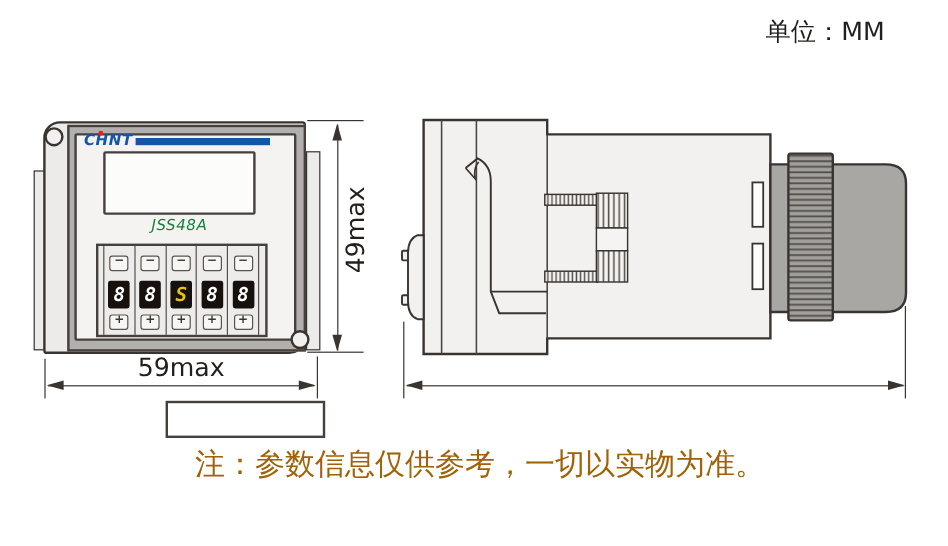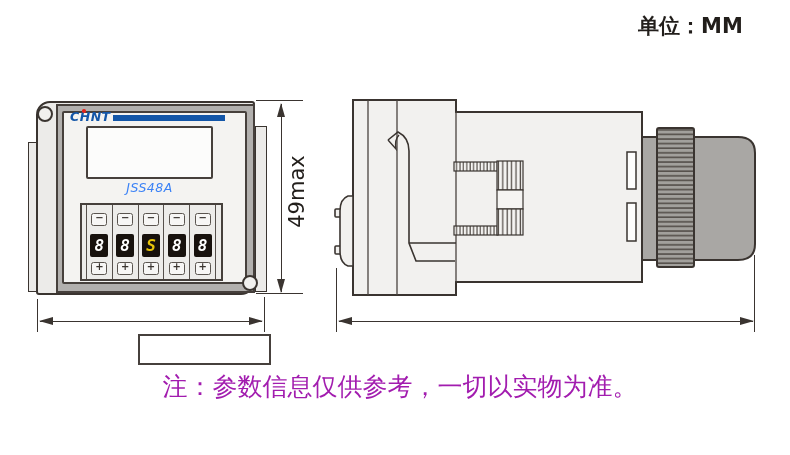--- a/index.html
+++ b/index.html
@@ -20,39 +20,39 @@
   .tab{background:#ecebe9;border:1.6px solid #3a3430;}
   #front-body{left:8px;top:1px;width:219px;height:194px;background:#ecebe9;border:2px solid #3a3430;
       border-radius:14px 3px 14px 3px;}
   #front-bezel{left:28px;top:4px;width:199px;height:189px;background:#b2b0ae;border:2px solid #46403c;}
   #front-panel{left:34px;top:11px;width:185px;height:173px;background:#f4f3f1;border:2px solid #46403c;border-radius:2px;}
   .hole{border:2px solid #3a3430;border-radius:50%;background:#f1f0ee;}
   #logo-text{left:42px;top:11px;color:#1356a8;font-size:12.5px;font-weight:800;letter-spacing:.5px;line-height:12px;}
   #logo-dot{left:54px;top:9px;width:3.6px;height:3.6px;border-radius:50%;background:#e2231a;}
   #logo-bar{left:85px;top:15px;width:112px;height:6px;background:#1356a8;}
   #front-display{left:58px;top:26px;width:127px;height:53px;background:#fcfcfb;border:2px solid #46403c;border-radius:2px;}
-  #front-model{left:58px;top:80px;width:127px;text-align:center;font-size:12.5px;color:#3b82f6;letter-spacing:.5px;}
+  #front-model{left:58px;top:80px;width:127px;text-align:center;font-size:12.5px;color:#15803d;letter-spacing:.5px;}
   #keypad{left:52px;top:103px;width:143px;height:78px;background:#edecea;border:2px solid #46403c;}
   #keypad-cols{position:absolute;left:4px;top:0;width:128px;height:74px;display:flex;
       border-left:1.4px solid #56504c;border-right:1.4px solid #56504c;}
   .kcol{flex:1;position:relative;border-right:1.4px solid #56504c;}
   .kcol:last-child{border-right:none;}
   .kbtn{position:absolute;left:50%;transform:translateX(-50%);width:14px;height:11px;background:#f7f6f5;
       border:1.4px solid #5a544f;border-radius:2.5px;color:#3a3430;font-size:10px;line-height:8px;
       text-align:center;font-weight:700;}
   .kbtn.minus{top:8px;}
   .kbtn.plus{top:57px;}
   .kdigit{position:absolute;left:50%;transform:translateX(-50%);top:29px;width:18px;height:23px;background:#17110d;
       border-radius:2px;color:#ffffff;font-family:"DejaVu Sans Mono",monospace;font-weight:700;font-size:16px;
       line-height:23px;text-align:center;}
   .kdigit.sel{color:#e8c40a;}
   #digit-band{left:56px;top:129px;width:133px;height:31px;border:2px solid #46403c;pointer-events:none;}
   
-  #unit-label{left:638px;top:12px;width:150px;font-size:21px;color:#221e1b;white-space:nowrap;font-weight:bold;}
-  #note-text{left:150px;top:370px;width:500px;text-align:center;font-size:25px;color:#a21caf;white-space:nowrap;}
+  #unit-label{left:638px;top:12px;width:150px;font-size:21px;color:#221e1b;white-space:nowrap;}
+  #note-text{left:150px;top:370px;width:500px;text-align:center;font-size:25px;color:#a16207;white-space:nowrap;}
 </style>
 </head>
 <body>
 
 <div id="canvas">
 
   <div class="abs" id="unit-label">单位：MM</div>
 
   <div class="abs" id="front">
     <div class="abs tab" style="left:0;top:42px;width:11px;height:150px;"></div>
@@ -145,20 +145,21 @@
   <div class="abs vline" style="left:281px;top:104px;height:188px;"></div>
   <div class="abs arr arr-up" style="left:277px;top:103px;"></div>
   <div class="abs arr arr-down" style="left:277px;top:279px;"></div>
   <div class="abs dim-label" style="left:252px;top:180px;width:90px;transform:rotate(-90deg);">49max</div>
 
   <div class="abs vline" style="left:37px;top:299px;height:33px;"></div>
   <div class="abs vline" style="left:263.5px;top:297px;height:35px;"></div>
   <div class="abs hline" style="left:40px;top:321px;width:222px;"></div>
   <div class="abs arr arr-left" style="left:38.5px;top:317px;"></div>
   <div class="abs arr arr-right" style="left:249px;top:317px;"></div>
+  <div class="abs dim-label" style="left:101px;top:295px;width:100px;">59max</div>
 
   <div class="abs vline" style="left:336px;top:268px;height:64px;"></div>
   <div class="abs vline" style="left:754px;top:255px;height:77px;"></div>
   <div class="abs hline" style="left:339px;top:321px;width:414px;"></div>
   <div class="abs arr arr-left" style="left:337.5px;top:317px;"></div>
   <div class="abs arr arr-right" style="left:740px;top:317px;"></div>
 
   <div class="abs" id="note-text">注：参数信息仅供参考，一切以实物为准。</div>
 
 </div>

